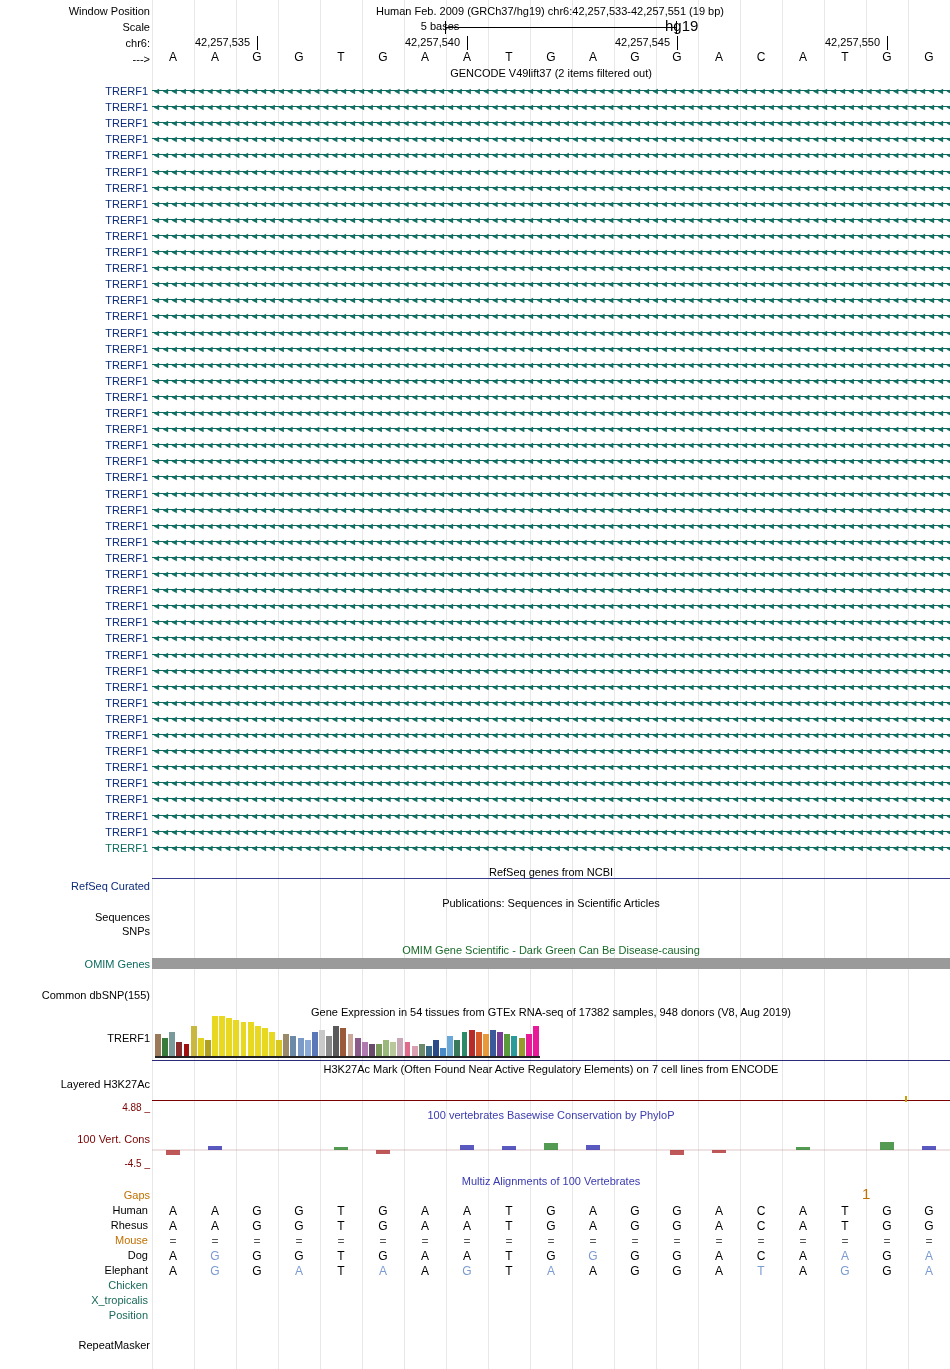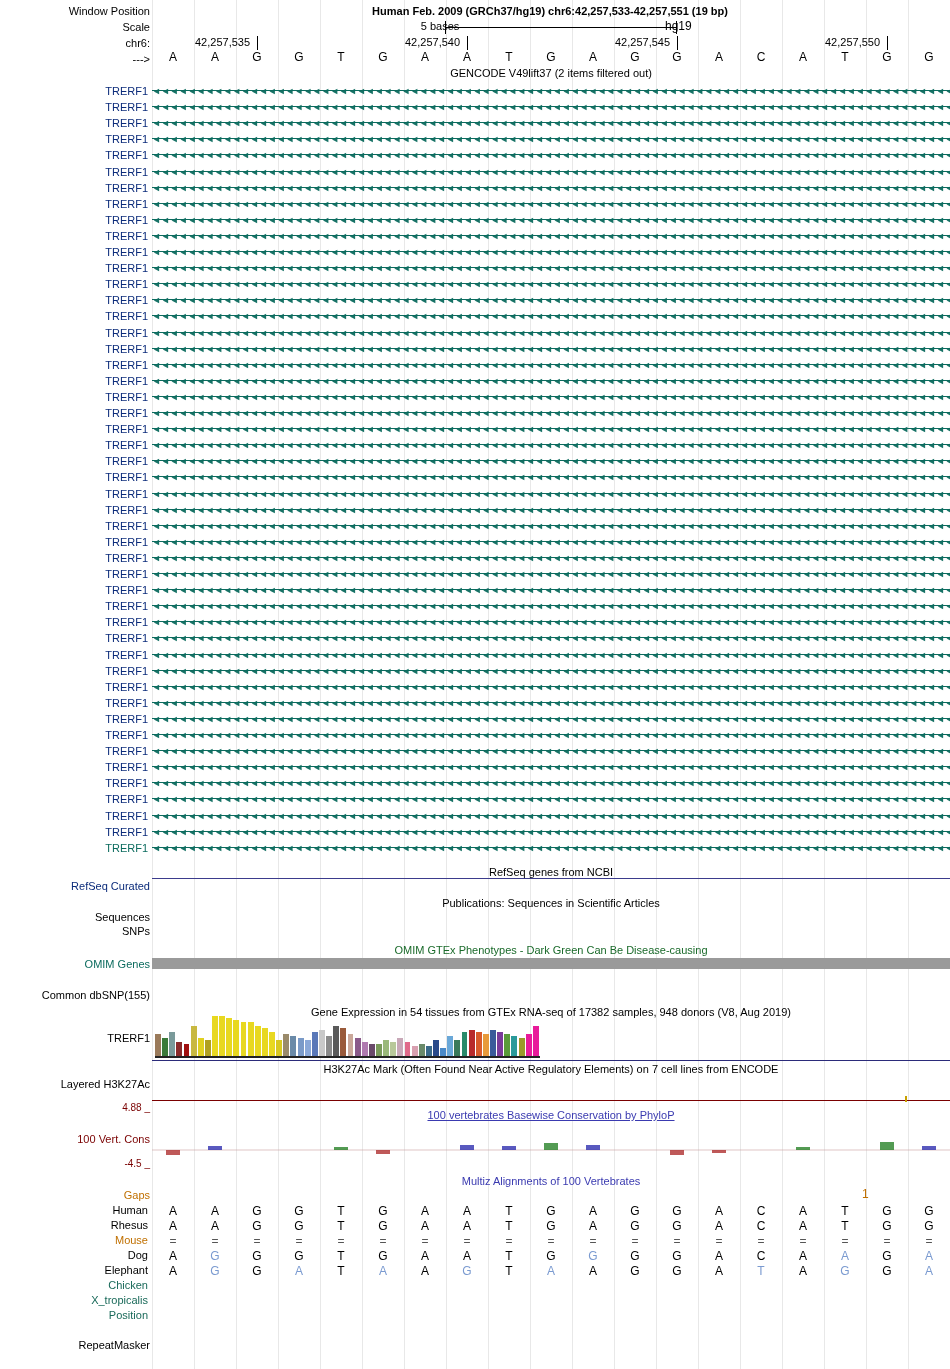--- a/index.html
+++ b/index.html
@@ -1,20 +1,20 @@
 <!DOCTYPE html>
 <html><head>
 <meta charset="utf-8">
 <style>
   html,body{margin:0;padding:0;background:#ffffff;}
   body{font-family:"Liberation Sans", sans-serif;font-size:11px;color:#000;}
   #page{position:relative;width:950px;height:1369px;overflow:hidden;background:#fff;}
   .lbl{position:absolute;text-align:right;font-size:11px;line-height:12px;white-space:nowrap;}
   .ctr{position:absolute;text-align:center;font-size:11px;line-height:12px;white-space:nowrap;}
-  .lft{position:absolute;text-align:left;font-size:12px;line-height:12px;white-space:nowrap;}
+  .lft{position:absolute;text-align:left;font-size:15px;line-height:12px;white-space:nowrap;}
   
   #ruler-row{position:absolute;left:152px;top:36px;width:798px;height:16px;}
   .tickpos{position:absolute;font-size:11px;top:0;white-space:nowrap;}
   .tickline{position:absolute;top:0;width:1px;height:14px;background:#000;}
   
   #bases{position:absolute;left:152px;top:50px;width:798px;height:14px;}
   .base{position:absolute;font-size:12px;text-align:center;width:20px;}
   
   #scalebar{position:absolute;left:445px;top:20px;width:232px;height:14px;}
   .sb-line{position:absolute;top:7px;left:0;width:232px;height:1px;background:#000;}
@@ -61,21 +61,21 @@
       <div class="vgrid" style="left: 504px;"></div>
       <div class="vgrid" style="left: 546px;"></div>
       <div class="vgrid" style="left: 588px;"></div>
       <div class="vgrid" style="left: 630px;"></div>
       <div class="vgrid" style="left: 672px;"></div>
       <div class="vgrid" style="left: 714px;"></div>
       <div class="vgrid" style="left: 756px;"></div>
     </div>
 
   <div class="lbl" style="left:0;top:5px;width:150px;">Window Position</div>
-  <div class="ctr" style="left:290px;top:5px;width:520px;font-weight:bold;">Human Feb. 2009 (GRCh37/hg19)   chr6:42,257,533-42,257,551 (19 bp)</div>
+  <div class="ctr" style="left:290px;top:5px;width:520px;">Human Feb. 2009 (GRCh37/hg19)   chr6:42,257,533-42,257,551 (19 bp)</div>
 
   <div class="lbl" style="left:0;top:21px;width:150px;">Scale</div>
   <div class="ctr" style="left:380px;top:20px;width:120px;">5 bases</div>
   <div id="scalebar">
     <div class="sb-line"></div>
     <div class="sb-end" style="left:0;"></div>
     <div class="sb-end" style="left:231px;"></div>
   </div>
   <div class="lft" style="left:665px;top:20px;">hg19</div>
 
@@ -263,21 +263,21 @@
     </div>
 
   <div class="sep" style="top:878px;"></div>
   <div class="lbl" style="left:0;top:880px;width:150px;color:#0b2b7a;">RefSeq Curated</div>
   <div class="center-title" style="top:897px;">Publications: Sequences in Scientific Articles</div>
 
   <div class="center-title" style="top:866px;">RefSeq genes from NCBI</div>
   <div class="lbl" style="left:0;top:911px;width:150px;">Sequences</div>
   <div class="lbl" style="left:0;top:925px;width:150px;">SNPs</div>
 
-  <div class="center-title" style="top:944px;color:#1a6a2a;">OMIM GTEx Phenotypes - Dark Green Can Be Disease-causing</div>
+  <div class="center-title" style="top:944px;color:#1a6a2a;">OMIM Gene Scientific - Dark Green Can Be Disease-causing</div>
   <div class="lbl" style="left:0;top:958px;width:150px;color:#0b6b5e;">OMIM Genes</div>
   <div class="gray-bar" style="top:958px;"></div>
 
   <div class="lbl" style="left:0;top:989px;width:150px;">Common dbSNP(155)</div>
 
   <div class="center-title" style="top:1006px;">Gene Expression in 54 tissues from GTEx RNA-seq of 17382 samples, 948 donors (V8, Aug 2019)</div>
   <div class="lbl" style="left:0;top:1032px;width:150px;">TRERF1</div>
   <div id="gtex">
     <div class="gtex-base"></div>
   <div class="bar" style="left: 0px; width: 5.92963px; height: 22px; background: rgb(154, 122, 90); bottom: 2px;"></div>
@@ -336,21 +336,21 @@
       <div class="bar" style="left: 377.87px; width: 5.92963px; height: 30px; background: rgb(232, 26, 154); bottom: 2px;"></div>
     </div>
 
   <div class="h27-blue" style="top:1060px;"></div>
   <div class="center-title" style="top:1063px;">H3K27Ac Mark (Often Found Near Active Regulatory Elements) on 7 cell lines from ENCODE</div>
   <div class="lbl" style="left:0;top:1078px;width:150px;">Layered H3K27Ac</div>
   <div class="h27-top" style="top:1100px;"></div>
   <div class="yellow-tick" style="left:905px;top:1096px;"></div>
 
   <div id="cons-axis-top">4.88 _</div>
-  <div class="center-title" style="top:1109px;color:#3a3ab0;text-decoration:underline;">100 vertebrates Basewise Conservation by PhyloP</div>
+  <div class="center-title" style="top:1109px;color:#3a3ab0;">100 vertebrates Basewise Conservation by PhyloP</div>
   <div class="lbl" style="left:0;top:1133px;width:150px;color:#7a0000;">100 Vert. Cons</div>
   <div id="cons-axis-bot">-4.5 _</div>
   <svg id="cons-plot" width="798" height="48" style="position:absolute;left:152px;top:1126px;">
       <line x1="0" x2="798" y1="24" y2="24" stroke="#c9a0a0" stroke-width="0.6"></line>
       <rect x="14" y="24" width="14" height="5" fill="#aa2222" opacity="0.75"></rect>
       <rect x="56" y="20" width="14" height="4" fill="#2222aa" opacity="0.75"></rect>
       <rect x="182" y="21" width="14" height="3" fill="#1a7a1a" opacity="0.75"></rect>
       <rect x="224" y="24" width="14" height="4" fill="#aa2222" opacity="0.75"></rect>
       <rect x="308" y="19" width="14" height="5" fill="#2222aa" opacity="0.75"></rect>
       <rect x="350" y="20" width="14" height="4" fill="#2222aa" opacity="0.75"></rect>

